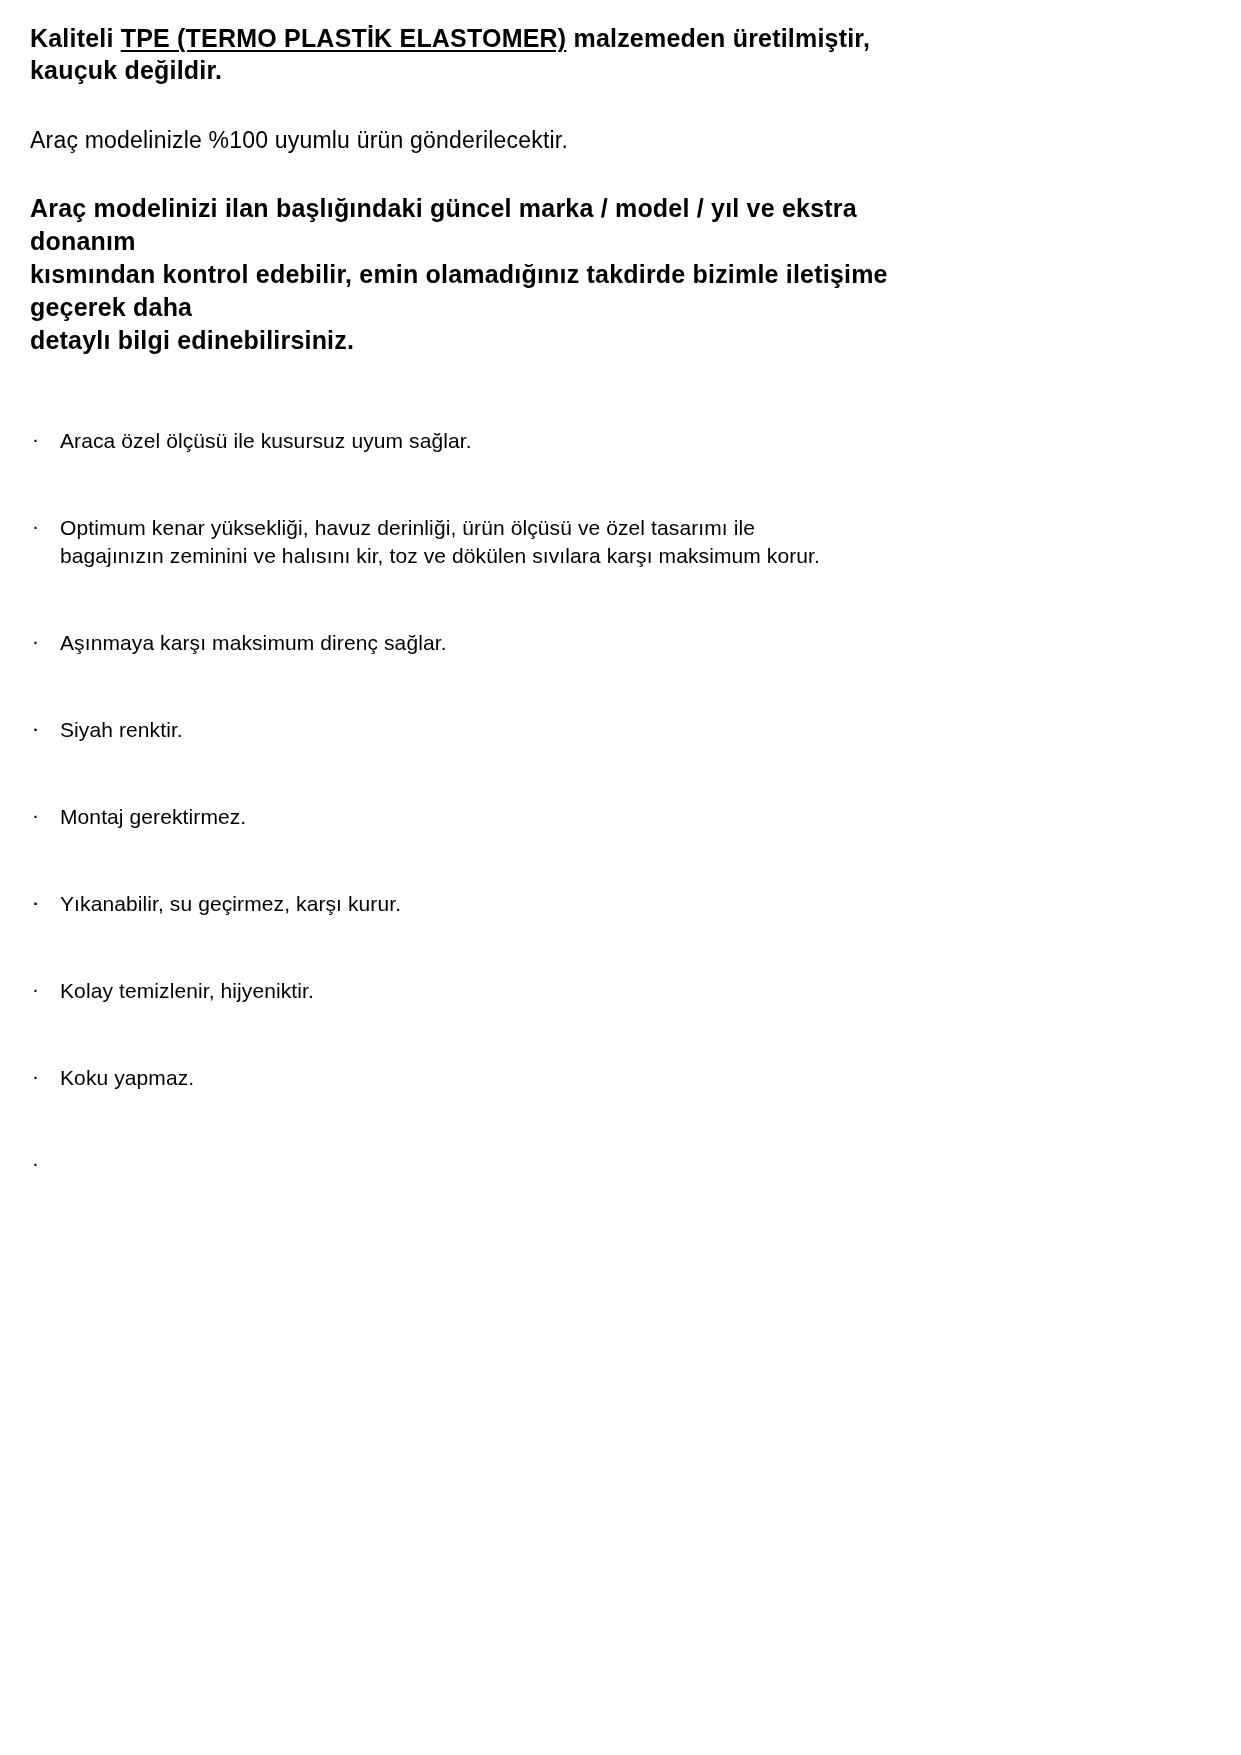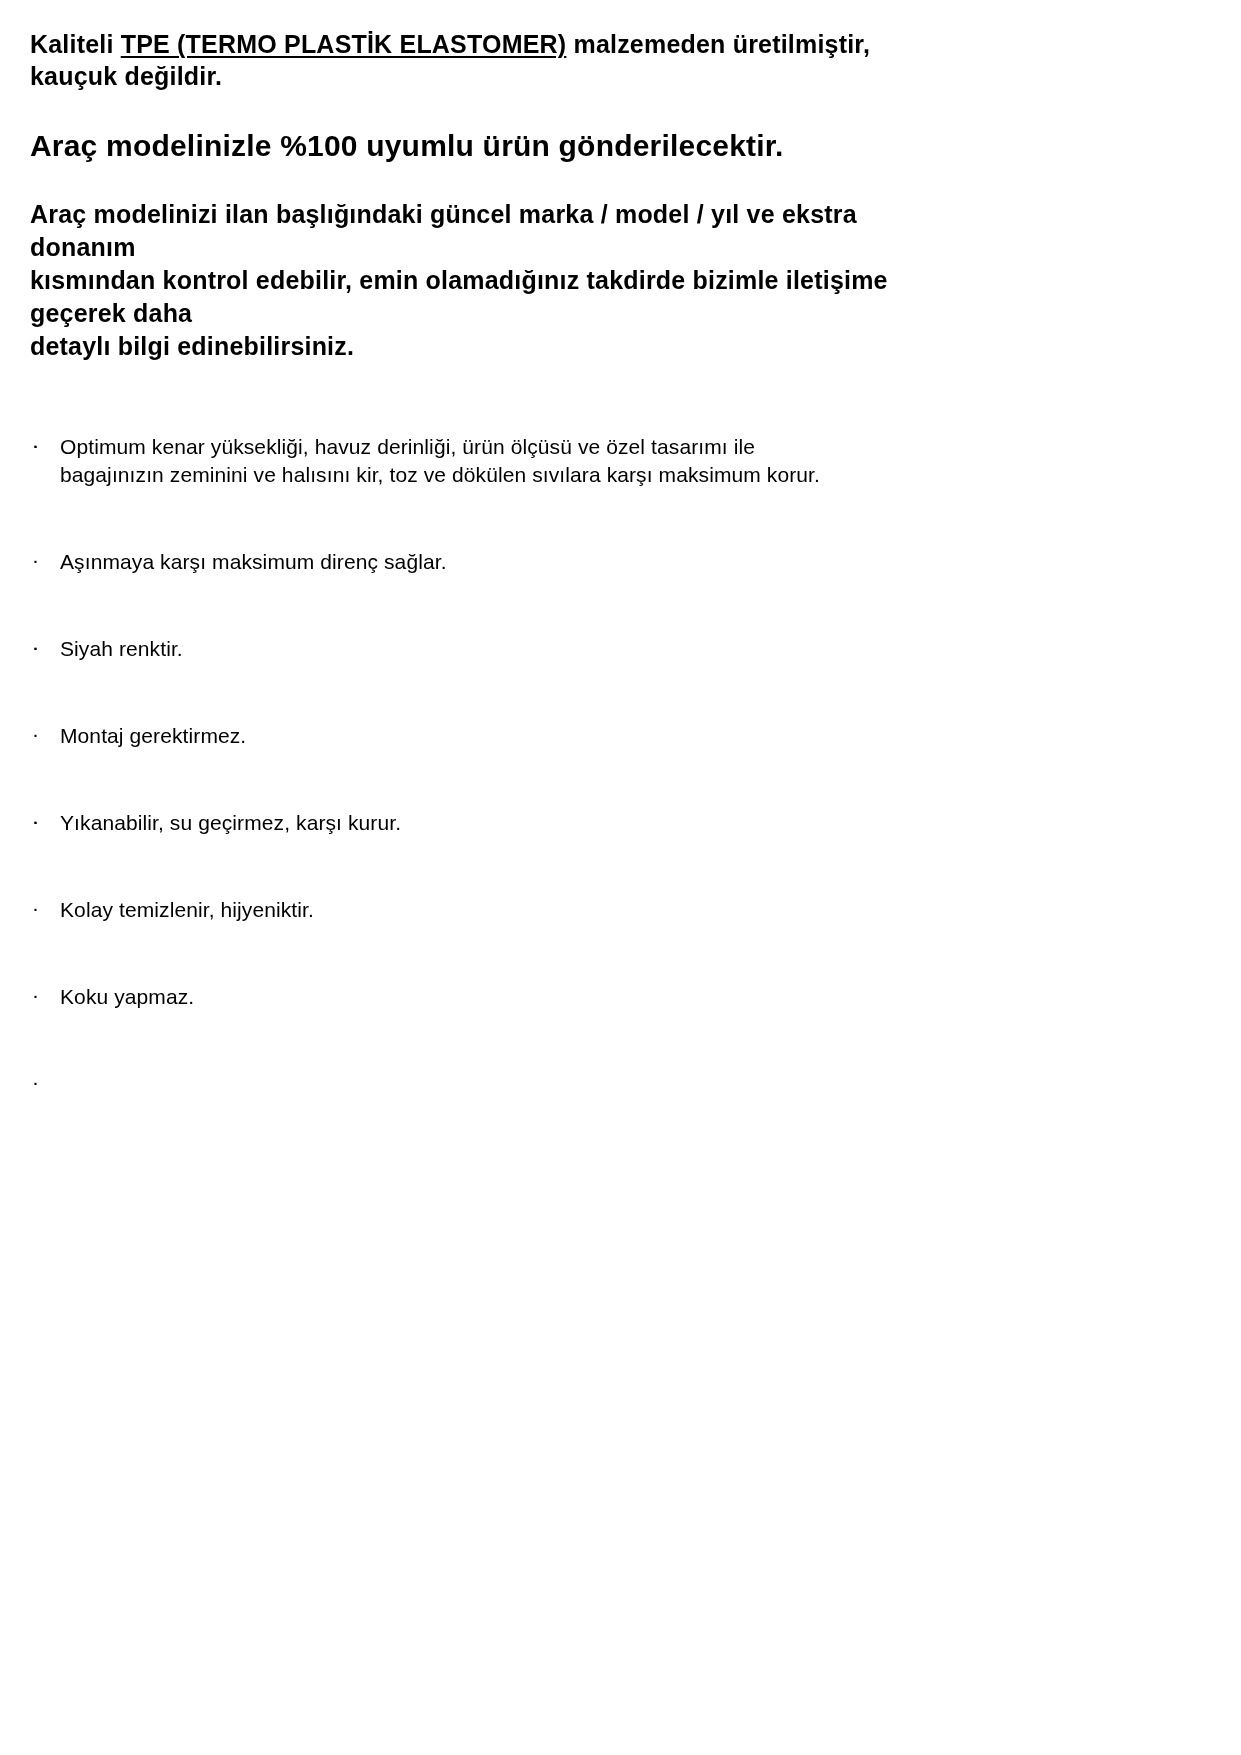--- a/index.html
+++ b/index.html
@@ -12,38 +12,38 @@
     height: 1755px;
     overflow: hidden;
     font-family: "Liberation Sans", "DejaVu Sans", sans-serif;
     color: #000000;
     -webkit-font-smoothing: antialiased;
   }
   .page {
     box-sizing: border-box;
     width: 1002px;
     min-height: 1755px;
-    padding: 28px 56px 0 30px;
+    padding: 22px 56px 0 30px;
     background: #ffffff;
   }
   .h1 {
     font-size: 25px;
     font-weight: 700;
     line-height: 32px;
     margin: 0;
     letter-spacing: 0.2px;
   }
   .h1 .underlined {
     text-decoration: underline;
     text-decoration-thickness: 2px;
     text-underline-offset: 3px;
   }
   .h2 {
-    font-size: 30px;
-    font-weight: 700;
+    font-size: 23px;
+    font-weight: 400;
     line-height: 32px;
     margin: 38px 0 0 0;
     letter-spacing: 0.2px;
   }
   .h3 {
     font-size: 25px;
     font-weight: 700;
     line-height: 33px;
     margin: 36px 0 16px 0;
     letter-spacing: 0.2px;
@@ -79,21 +79,21 @@
 
   <p class="h1"><span>Kaliteli </span><span class="underlined">TPE (TERMO PLASTİK ELASTOMER)</span><span> malzemeden üretilmiştir, kauçuk değildir.</span></p>
 
   <p class="h2">Araç modelinizle %100 uyumlu ürün gönderilecektir.</p>
 
   <p class="h3">Araç modelinizi ilan başlığındaki güncel marka / model / yıl ve ekstra donanım
 kısmından kontrol edebilir, emin olamadığınız takdirde bizimle iletişime geçerek daha
 detaylı bilgi edinebilirsiniz.</p>
 
   <ul class="bullet-list">
-    <li><span class="bullet-marker">·</span></li>
+    <li><span class="bullet-marker">·</span><span>Araca özel ölçüsü ile kusursuz uyum sağlar.</span></li>
     <li><span class="bullet-marker">·</span><span>Optimum kenar yüksekliği, havuz derinliği, ürün ölçüsü ve özel tasarımı ile
 bagajınızın zeminini ve halısını kir, toz ve dökülen sıvılara karşı maksimum korur.</span></li>
     <li><span class="bullet-marker">·</span><span>Aşınmaya karşı maksimum direnç sağlar.</span></li>
     <li><span class="bullet-marker">·</span></li>
     <li><span class="bullet-marker">·</span><span>Siyah renktir.</span></li>
     <li><span class="bullet-marker">·</span><span>Montaj gerektirmez.</span></li>
     <li><span class="bullet-marker">·</span></li>
     <li><span class="bullet-marker">·</span><span>Yıkanabilir, su geçirmez, karşı kurur.</span></li>
     <li><span class="bullet-marker">·</span><span>Kolay temizlenir, hijyeniktir.</span></li>
     <li><span class="bullet-marker">·</span><span>Koku yapmaz.</span></li>

